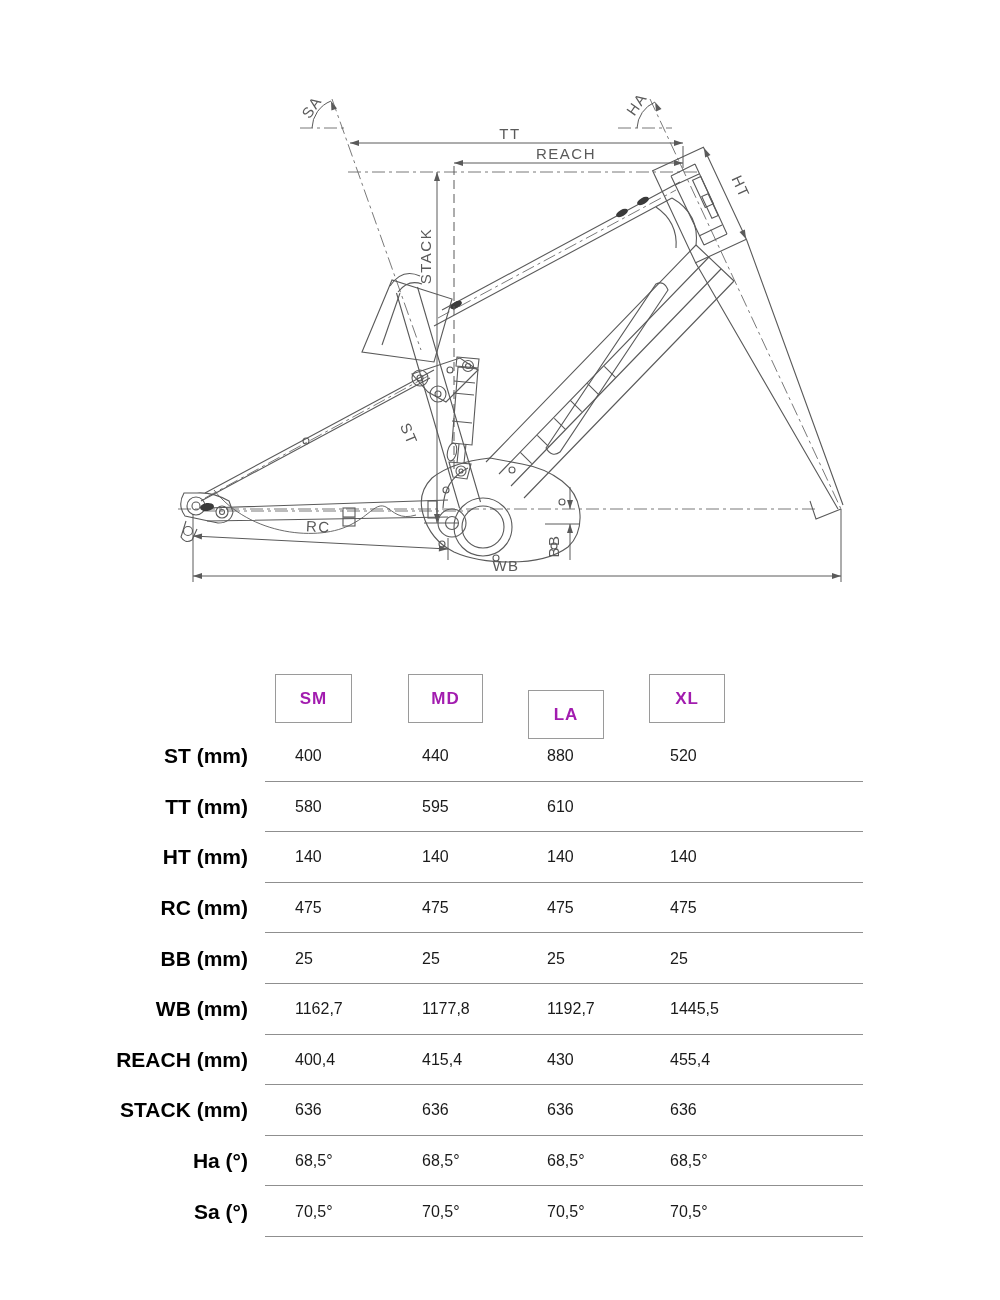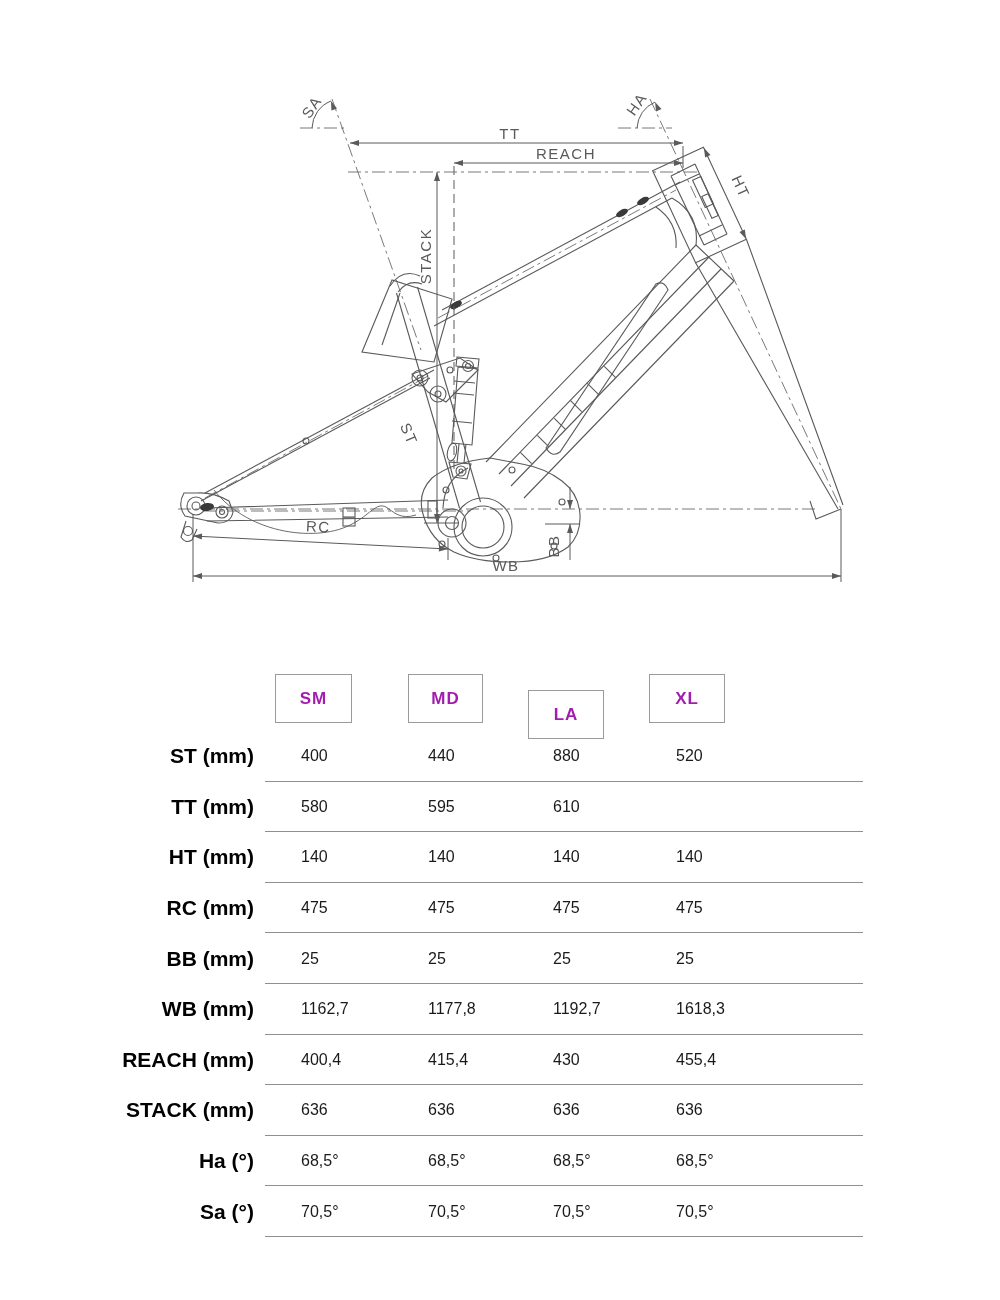--- a/index.html
+++ b/index.html
@@ -16,21 +16,21 @@
     display:flex;align-items:center;justify-content:center;
     font-weight:bold;font-size:17px;color:#a21caf;letter-spacing:1px;
   }
   .size-box.b1{left:275px;width:75px;}
   .size-box.b2{left:402px;width:73px;margin-left:6px;}
   .size-box.b3{left:528px;width:74px;margin-top:16px;}
   .size-box.b4{left:649px;width:74px;}
   .rows{margin-top:8px;}
   .grow{
     display:grid;grid-template-columns:248px 127px 125px 123px auto;
-    height:50.6px;align-items:center;position:relative;padding-left:6px;
+    height:50.6px;align-items:center;position:relative;
   }
   .grow::after{
     content:"";position:absolute;left:265px;width:598px;bottom:0;
     border-bottom:1px solid #8f8f8f;
   }
   .row-label{text-align:right;font-weight:bold;font-size:21px;color:#000;}
   .cell{padding-left:47px;font-size:16px;color:#1a1a1a;}
 </style>
 </head>
 <body>
@@ -227,21 +227,21 @@
       <div class="cell">25</div>
       <div class="cell">25</div>
       <div class="cell">25</div>
       <div class="cell">25</div>
     </div>
     <div class="grow">
       <div class="row-label">WB (mm)</div>
       <div class="cell">1162,7</div>
       <div class="cell">1177,8</div>
       <div class="cell">1192,7</div>
-      <div class="cell">1618,3</div>
+      <div class="cell">1445,5</div>
     </div>
     <div class="grow">
       <div class="row-label">REACH (mm)</div>
       <div class="cell">400,4</div>
       <div class="cell">415,4</div>
       <div class="cell">430</div>
       <div class="cell">455,4</div>
     </div>
     <div class="grow">
       <div class="row-label">STACK (mm)</div>

